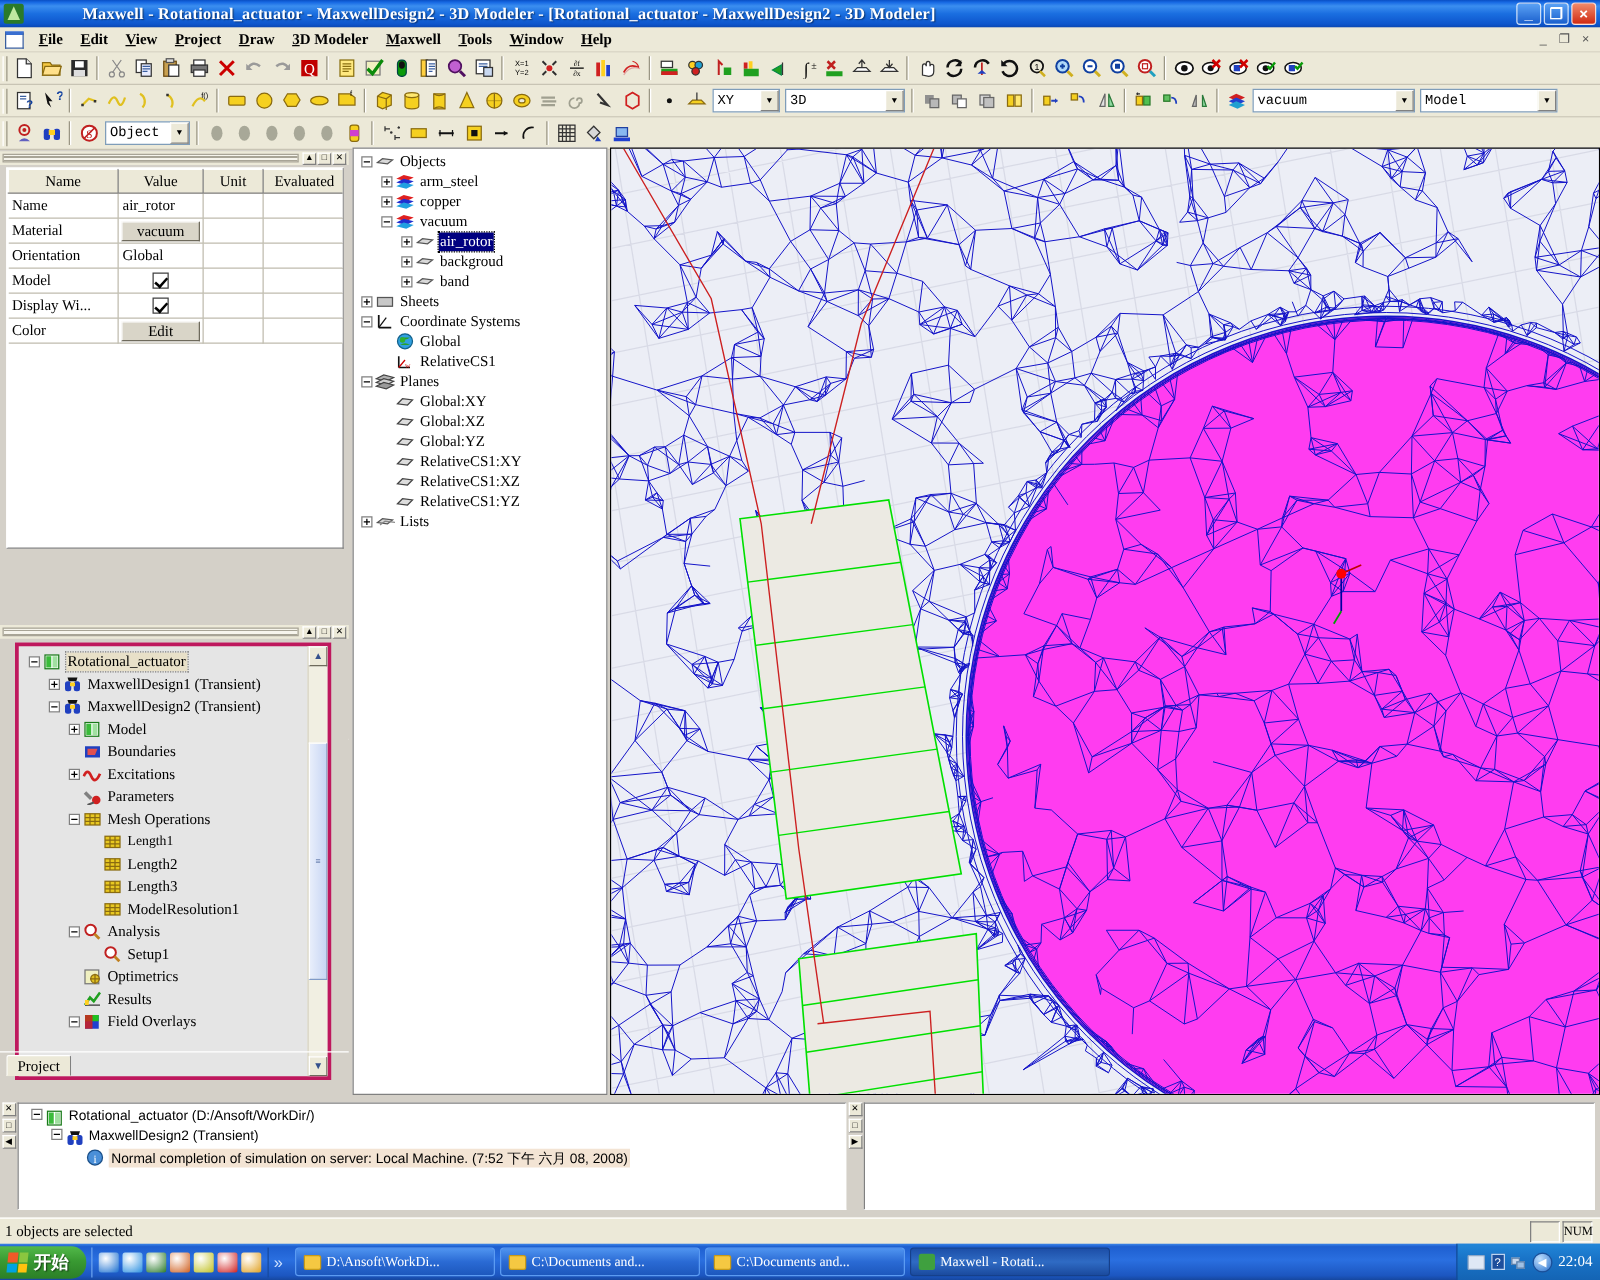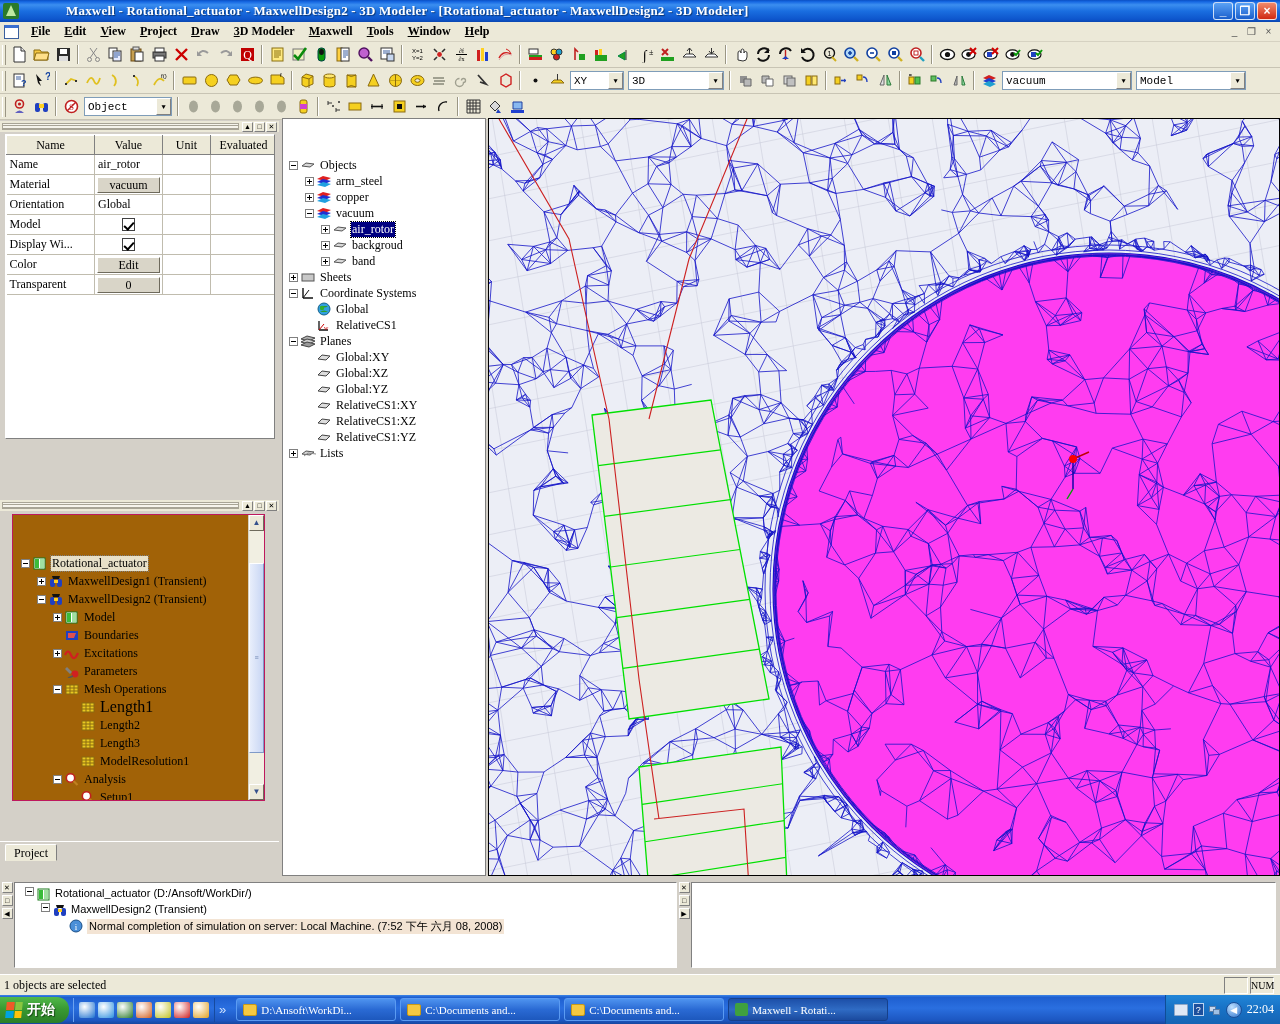--- a/index.html
+++ b/index.html
@@ -170,41 +170,41 @@
     border-right-color: #808080; border-bottom-color: #ece9d8;
     font-family: "Liberation Serif", serif; font-size: 12px; line-height: 16px;
     border-radius: 2px 2px 0 0;
   }
 
   
   #modelTree {
     position: absolute; left: 282px; top: 118px; width: 204px; height: 758px;
     background: #fff; border: 1px solid #808080; overflow: hidden;
   }
-  .tree { font-family: "Liberation Serif", serif; font-size: 12px; color: #000; margin-top: 36px; }
+  .tree { font-family: "Liberation Serif", serif; font-size: 12px; color: #000; }
   .trow { height: 16px; display: flex; align-items: center; white-space: nowrap; }
   .tplus {
     width: 9px; height: 9px; border: 1px solid #808080; background: #fff;
     position: relative; flex: none; margin-right: 2px;
   }
   .tplus::before { content:""; position:absolute; left:1px; top:3px; width:5px; height:1px; background:#000; }
   .tplus.plus::after { content:""; position:absolute; left:3px; top:1px; width:1px; height:5px; background:#000; }
   .tspace { width: 11px; flex: none; }
   .ticon { width: 16px; height: 14px; margin-right: 3px; flex: none; position: relative; }
   .tlabel { padding: 0 1px; }
   .tlabel.sel { background: #000080; color: #fff; outline: 1px dotted #000; }
 
   
   #projPanel {
     position: absolute; left: 0; top: 500px; width: 279px; height: 376px;
     background: #d4d0c8;
   }
   .projbox {
-    position: absolute; left: 12px; top: 14px; width: 253px; height: 287px;
-    background: #a16207; border: 1px solid #be185d; overflow: hidden;
+    position: absolute; left: 12px; top: 14px; width: 253px; height: 350px;
+    background: #e5e5e5; border: 3px solid #be185d; overflow: hidden;
   }
   .vscroll {
     position: absolute; right: 0; top: 0; width: 16px; height: 100%;
     background: #f1efe2; border-left: 1px solid #d6d2c2;
     display: flex; flex-direction: column;
   }
   .vbtn {
     height: 16px; background: #ece9d8; border: 1px solid #fff;
     border-right-color: #6e6a5c; border-bottom-color: #6e6a5c;
     text-align: center; line-height: 14px; font-size: 8px; color: #34508c; flex: none;
@@ -884,21 +884,21 @@
         </svg>
       </div>
       <div class="tsep"></div>
       <div class="tbtn2">
         <svg width="17" height="17" viewBox="0 0 17 17">
           <circle cx="8.5" cy="8.5" r="6" fill="#fff" stroke="#c02020" stroke-width="1.6"></circle>
           <text x="8.5" y="12" font-size="9" text-anchor="middle" fill="#c02020" font-family="Liberation Serif">S</text>
           <path d="M4 13L13 4" stroke="#c02020" stroke-width="1.4"></path>
         </svg>
       </div>
-      <div class="tcombo" style="width: 88px;">
+      <div class="tcombo" style="width: 68px;">
         <span>Object</span>
         <div class="arw">▼</div>
       </div>
       <div class="tsep"></div>
       <div class="tbtn2">
         <svg width="17" height="17" viewBox="0 0 17 17">
           <ellipse cx="8.5" cy="8.5" rx="4.5" ry="6" fill="#a8a898"></ellipse>
         </svg>
       </div>
       <div class="tbtn2">
@@ -1047,28 +1047,20 @@
               <td></td>
             </tr>
             <tr>
               <td>Color</td>
               <td style="padding: 0px;">
                 <div class="pbtn">Edit</div>
               </td>
               <td></td>
               <td></td>
             </tr>
-            <tr>
-              <td>Transparent</td>
-              <td style="padding: 0px;">
-                <div class="pbtn">0</div>
-              </td>
-              <td></td>
-              <td></td>
-            </tr>
           </tbody>
       </table>
     </div>
     <div class="hscroll">
       <div class="sbtn">◄</div>
       <div class="sthumb" style="flex:0 0 148px">
           <span>||||</span>
         </div>
       <div style="flex:1 1 auto"></div>
       <div class="sbtn">►</div>
@@ -1329,21 +1321,21 @@
           </div>
           <div class="trow" style="height: 18px; font-size: 12px;">
             <div style="width: 36px; flex: 0 0 auto;"></div>
             <div class="tplus"></div>
             <div class="ticon"><svg width="16" height="14" viewBox="0 0 16 14">
                 <rect x="2" y="3" width="12" height="9" fill="#e8c820" stroke="#8a6b10"></rect>
                 <path d="M2 6h12M2 9h12M6 3v9M10 3v9" stroke="#8a6b10"></path>
               </svg></div>
             <div class="tlabel">Mesh Operations</div>
           </div>
-          <div class="trow" style="height: 18px; font-size: 16px;">
+          <div class="trow" style="height: 18px; font-size: 11px;">
             <div style="width: 52px; flex: 0 0 auto;"></div>
             <div class="tspace"></div>
             <div class="ticon"><svg width="16" height="14" viewBox="0 0 16 14">
                 <rect x="2" y="3" width="12" height="9" fill="#e8c820" stroke="#8a6b10"></rect>
                 <path d="M2 6h12M2 9h12M6 3v9M10 3v9" stroke="#8a6b10"></path>
               </svg></div>
             <div class="tlabel">Length1</div>
           </div>
           <div class="trow" style="height: 18px; font-size: 12px;">
             <div style="width: 52px; flex: 0 0 auto;"></div>

